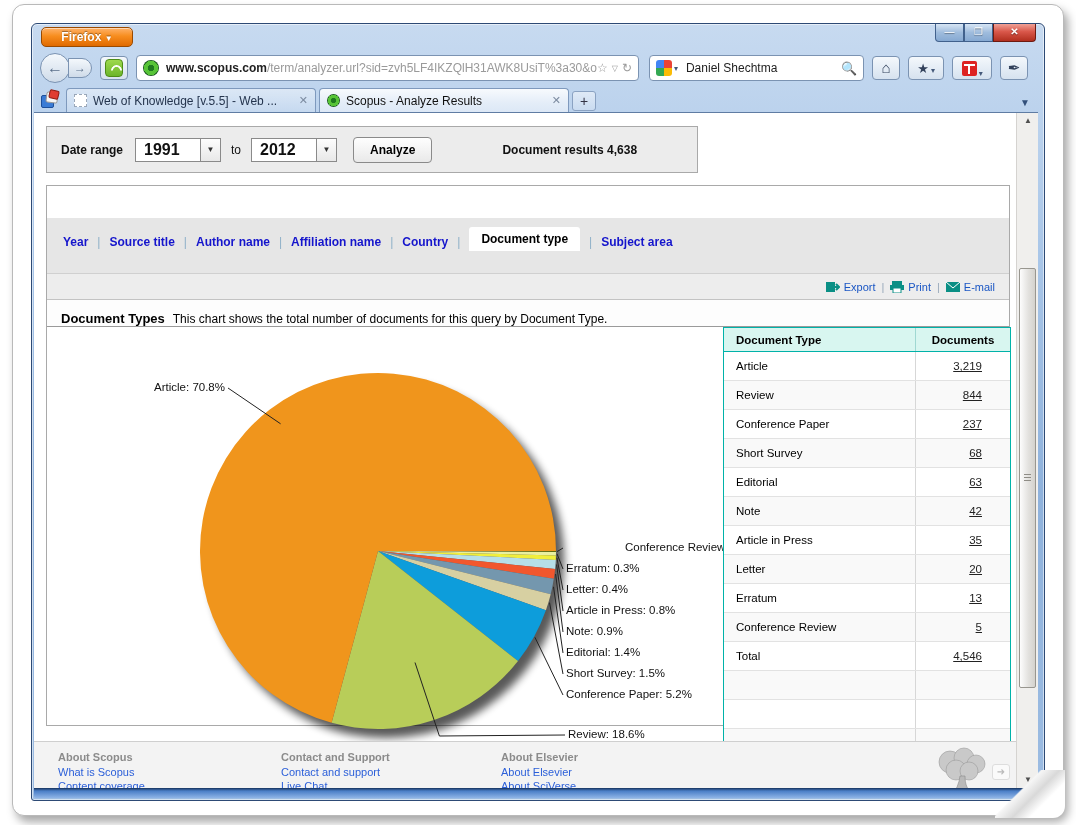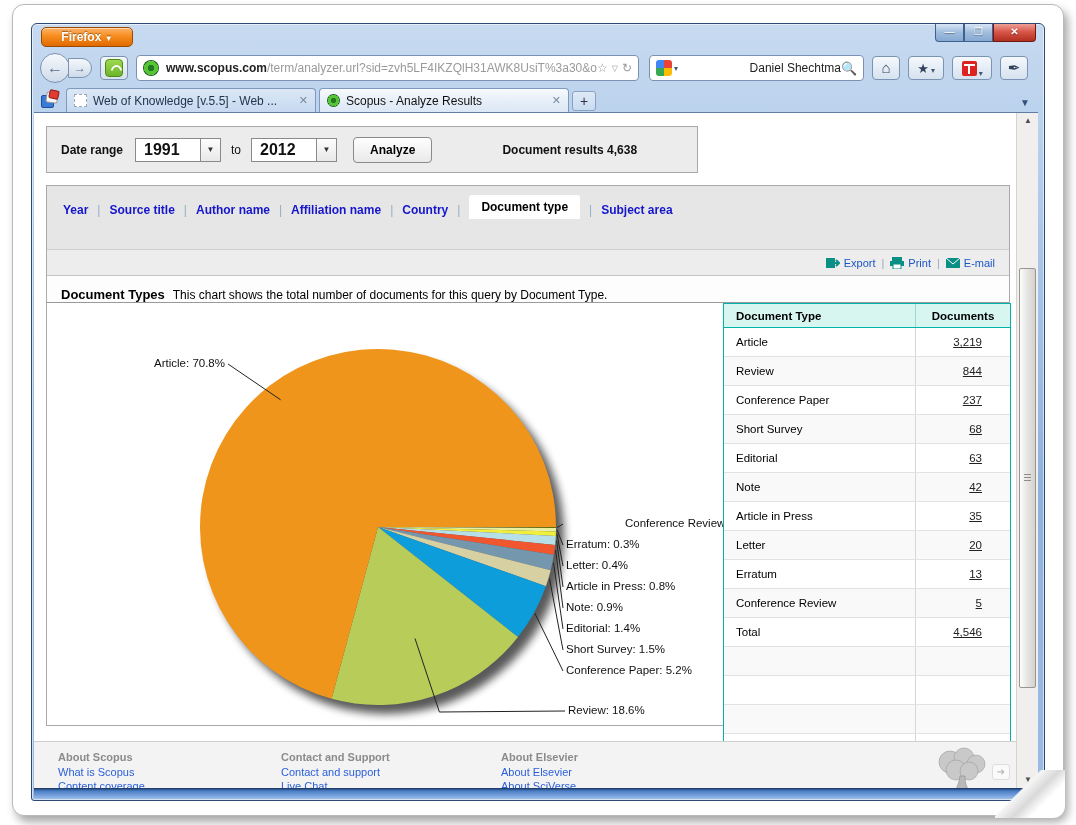--- a/index.html
+++ b/index.html
@@ -46,21 +46,21 @@
     border-radius:4px; display:flex; align-items:center; padding:0 6px; font-size:12px; }
   .favicon { width:16px; height:16px; border-radius:50%; background:radial-gradient(circle at 50% 50%, #1f7a1f 0 30%, #57c437 31% 62%, #1d5c21 63%); margin-right:7px; flex:none; }
   .url-text { flex:1; white-space:nowrap; overflow:hidden; color:#9a9a9a; }
   .url-text b { color:#222; font-weight:bold; }
   .url-icons { color:#9a9a9a; font-size:12px; flex:none; display:flex; gap:4px; align-items:center;}
   .searchbox { flex:0 0 185px; height:26px; margin-left:10px; background:#fff; border:1px solid #7b93b2;
     border-radius:4px; display:flex; align-items:center; padding:0 6px; }
   .glogo { width:16px; height:16px; flex:none; display:grid; grid-template-columns:8px 8px; grid-template-rows:8px 8px; border-radius:3px; overflow:hidden;}
   .glogo i:nth-child(1){background:#4285f4}.glogo i:nth-child(2){background:#ea4335}
   .glogo i:nth-child(3){background:#34a853}.glogo i:nth-child(4){background:#fbbc05}
-  .searchbox input { border:none; outline:none; flex:1; min-width:0; font-size:12px; color:#222; padding-left:8px; font-family:"Liberation Sans",sans-serif;text-align:right;}
+  .searchbox input { border:none; outline:none; flex:1; min-width:0; font-size:12px; color:#222; padding-left:8px; font-family:"Liberation Sans",sans-serif;}
   .mag { color:#6f87a6; font-size:13px; flex:none;}
   .tool-ico { font-size:15px; color:#31405a; line-height:22px;}
   .fu { display:inline-block; width:15px; height:15px; margin-top:4px; background:#d22; border-radius:2px; position:relative;}
   .fu::before{content:""; position:absolute; left:2px; top:3px; right:2px; height:2px; background:#fff;}
   .fu::after{content:""; position:absolute; left:6px; top:3px; width:2px; bottom:2px; background:#fff;}
   .mini-car { font-size:8px; color:#44597a; margin-left:2px;}
 
   
   .tabstrip { position:relative; height:26px; display:flex; align-items:flex-end; padding:0 6px; }
   .pages-ico { width:20px; height:20px; position:relative; margin:0 6px 2px 2px; cursor:pointer;}
@@ -99,21 +99,21 @@
   .dd { width:86px; height:24px; background:#fff; border:1px solid #8a8a8a; display:flex; align-items:center; cursor:pointer; }
   .dd .val { flex:1; padding-left:8px; font-weight:bold; font-size:16px;}
   .dd .arr { width:20px; height:100%; border-left:1px solid #8a8a8a; background:linear-gradient(#fdfdfd,#e8e8e8); font-size:8px; color:#333; text-align:center; line-height:22px;}
   .to { margin:0 10px; }
   .analyze { margin-left:16px; height:26px; padding:0 16px; background:linear-gradient(#fefefe,#e9e9e9);
     border:1px solid #8a8a8a; border-radius:4px; font-weight:bold; font-size:12px; cursor:pointer;}
   .results { margin-left:70px; font-weight:bold; font-size:12px;}
 
   
   .panel { position:absolute; left:12px; top:72px; width:964px; height:541px; border:1px solid #a9a9a9; background:#fff;}
-  .navrow { position:relative; height:64px; background:#e6e6e6; border-bottom:1px solid #d0d0d0; }
+  .navrow { position:relative; height:56px; background:#e6e6e6; border-bottom:1px solid #d0d0d0;margin-top:32px; }
   .navtabs { position:absolute; left:16px; top:14px; display:flex; align-items:center; font-size:12px; }
   .navtabs .sep { color:#8fb0c8; margin:0 9px; }
   .navlink { color:#1515cc; font-weight:bold; text-decoration:none; cursor:pointer; }
   .navsel { background:#fff; font-weight:bold; color:#000; padding:5px 12px; border-radius:3px 3px 0 0; margin-top:-5px; }
   .exportrow { height:25px; background:#ededed; display:flex; justify-content:flex-end; align-items:center; padding-right:14px; font-size:11px; gap:6px;}
   .exportrow .alink { color:#1a56c4; text-decoration:none; cursor:pointer; display:flex; align-items:center; gap:4px;}
   .exportrow .pipe { color:#9ab; }
   .mini { width:14px; height:12px; display:inline-block; }
   .sechead { height:28px; border-top:1px solid #c3c3c3; border-bottom:1px solid #9a9a9a; display:flex; align-items:flex-end; padding-left:14px; font-size:12px; background:#fdfdfd;}
   .sechead b { font-size:13px; margin-right:8px; }

